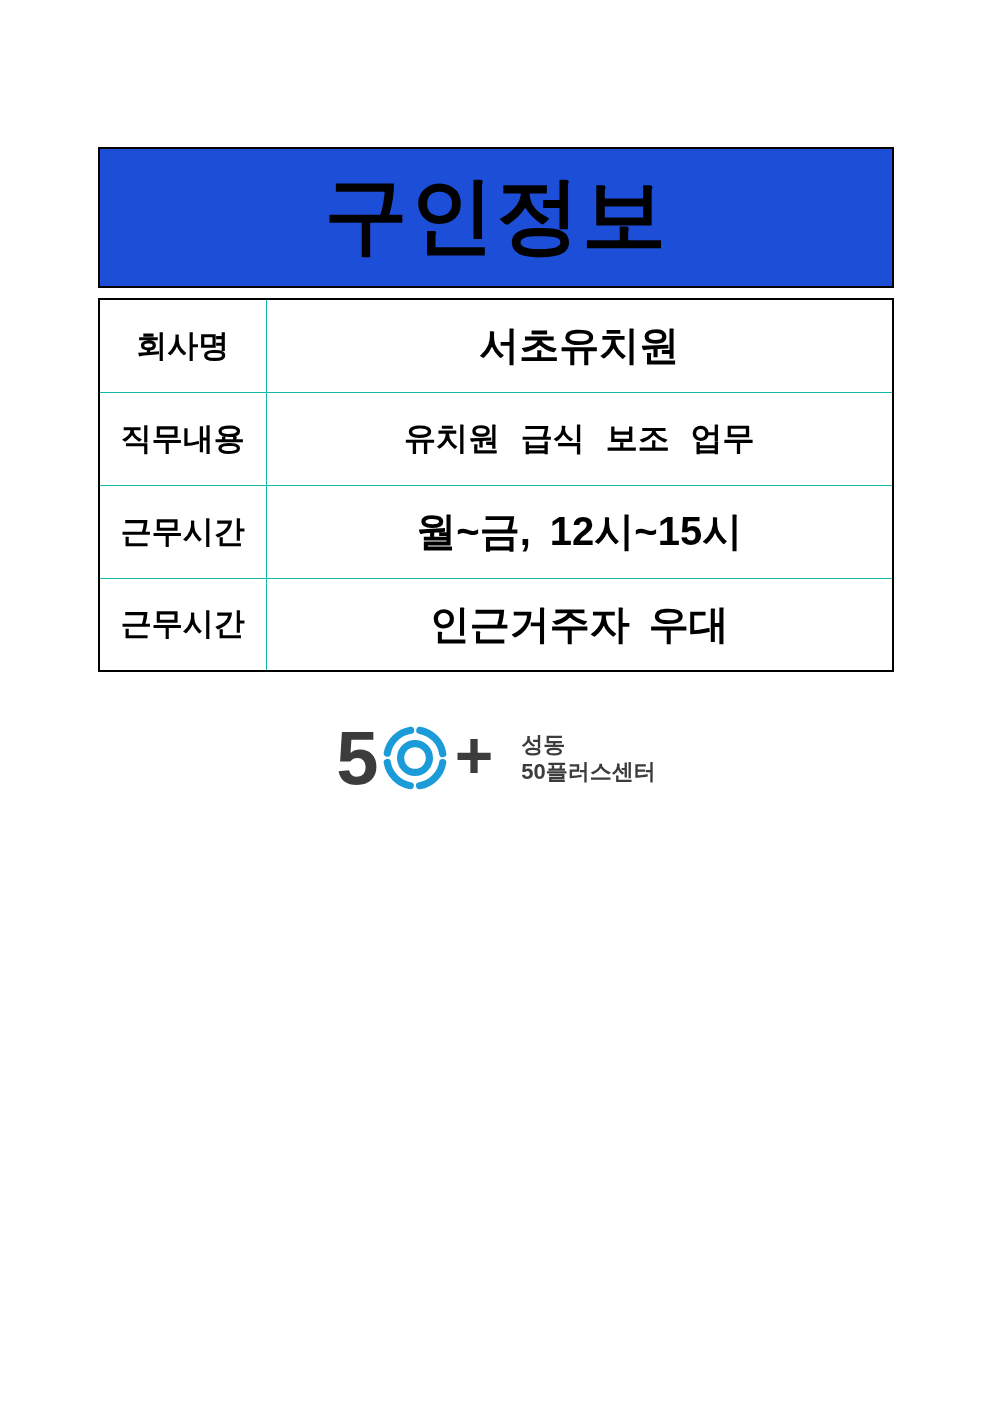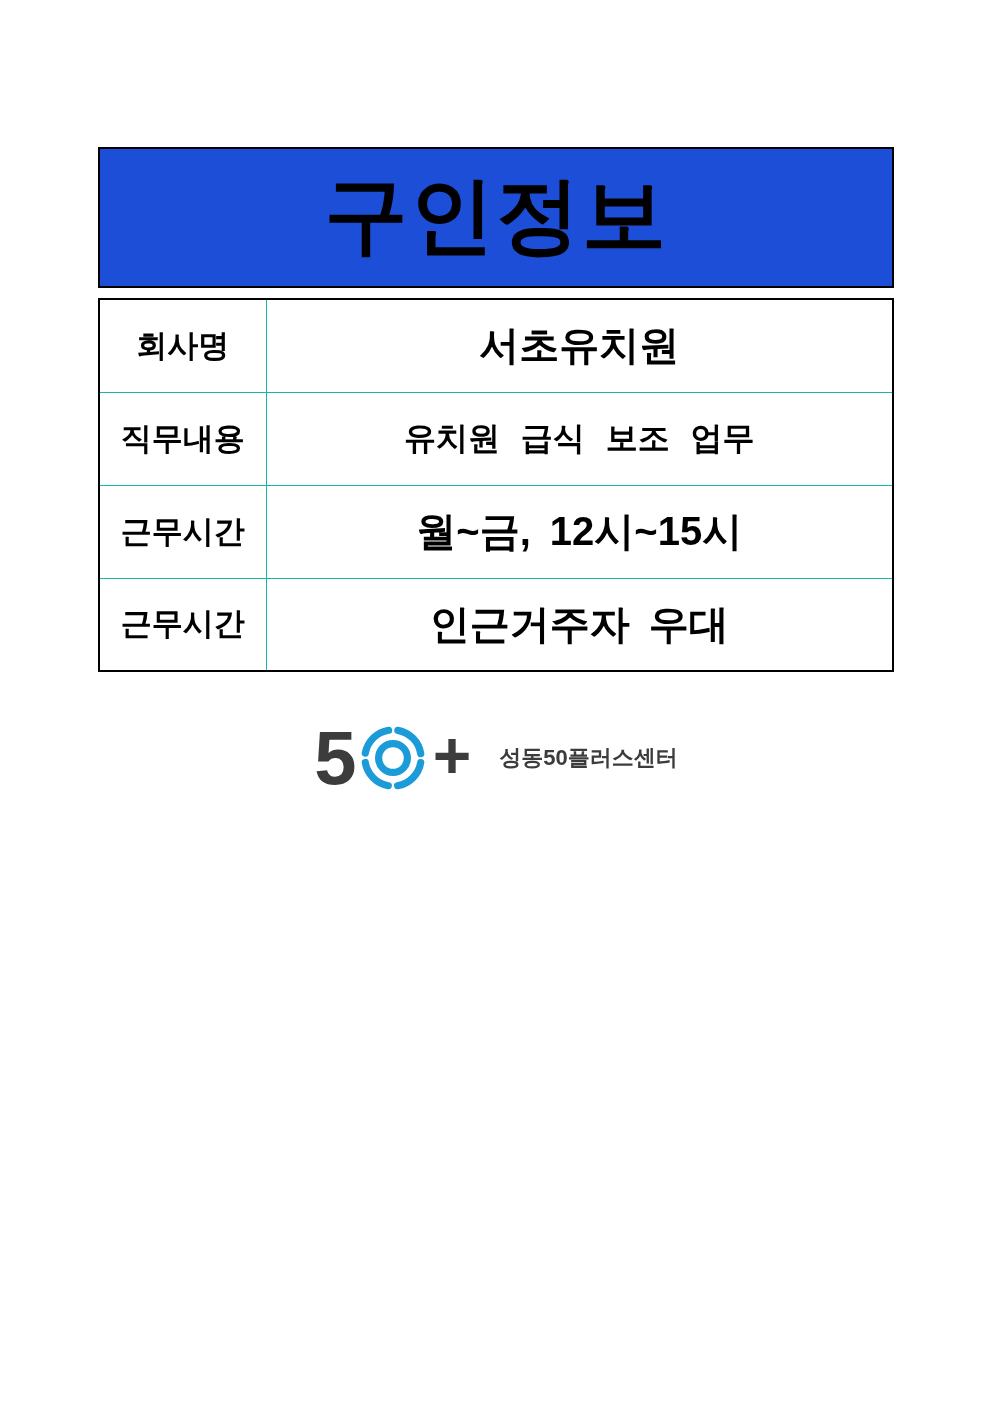--- a/index.html
+++ b/index.html
@@ -83,20 +83,21 @@
   .logo-plus {
     font-size: 66px;
     font-weight: 600;
     line-height: 1;
     margin-left: 2px;
     padding-bottom: 6px;
   }
   .logo-text {
     margin-left: 28px;
     display: flex;
+    flex-direction: column;
     justify-content: center;
     line-height: 1.25;
   }
   .logo-text span {
     font-size: 22px;
     font-weight: 700;
     text-align: left;
   }
 </style>
 </head>

